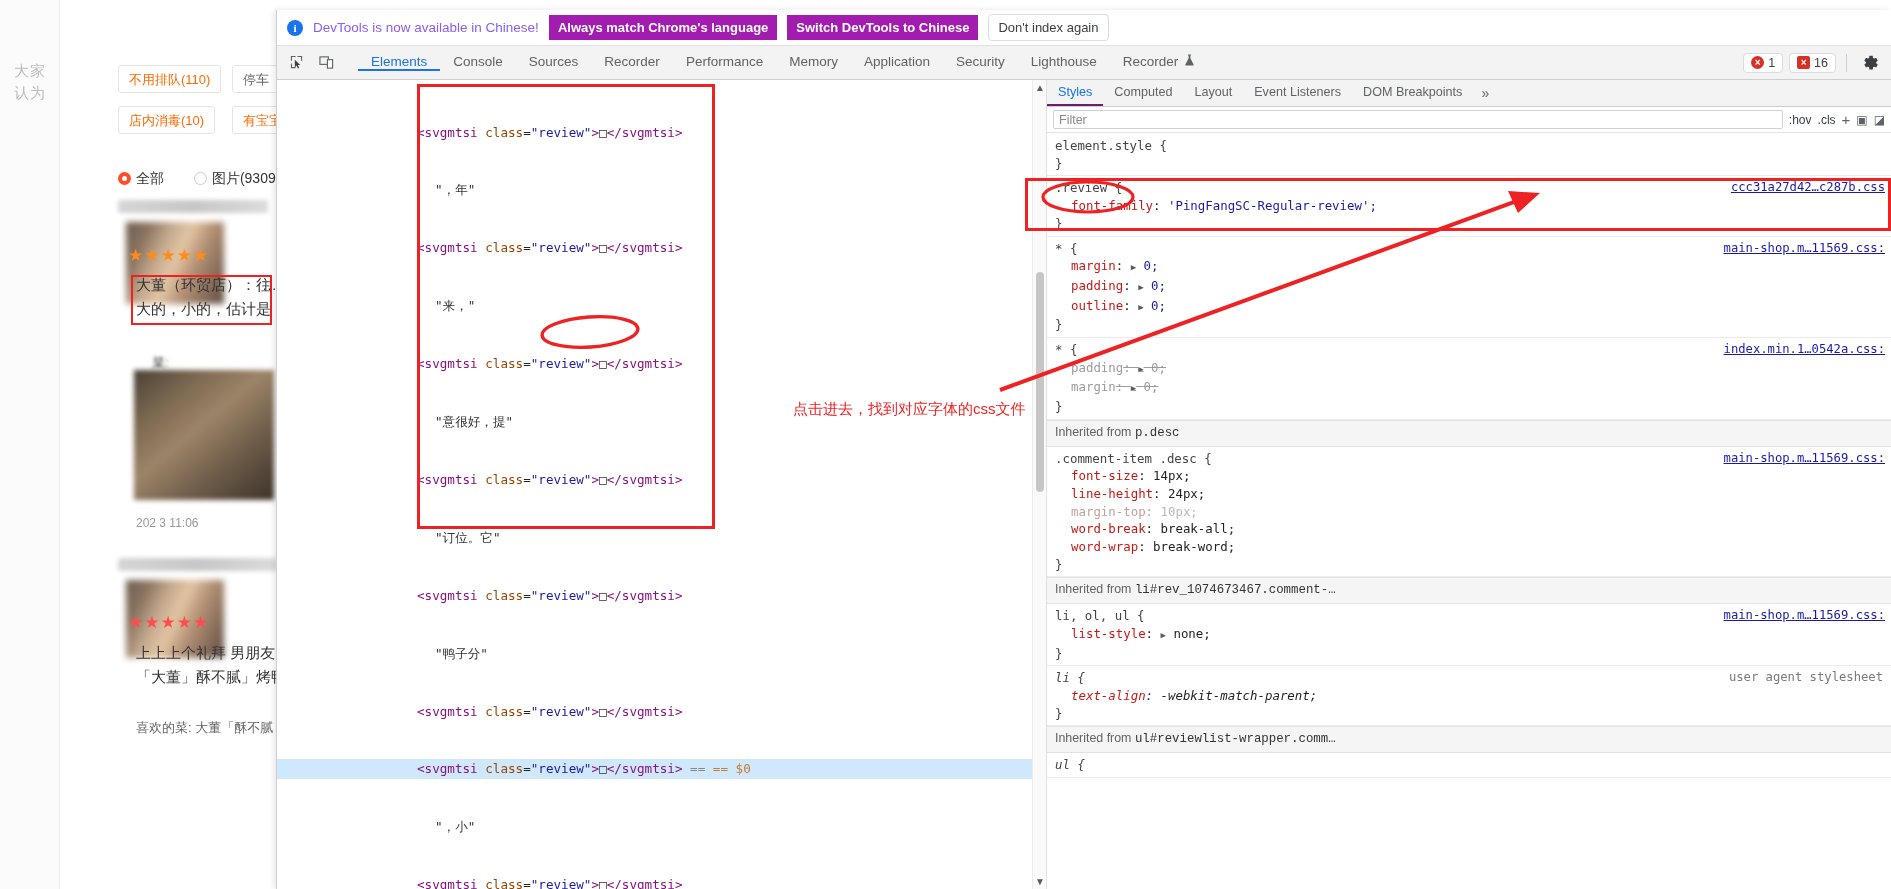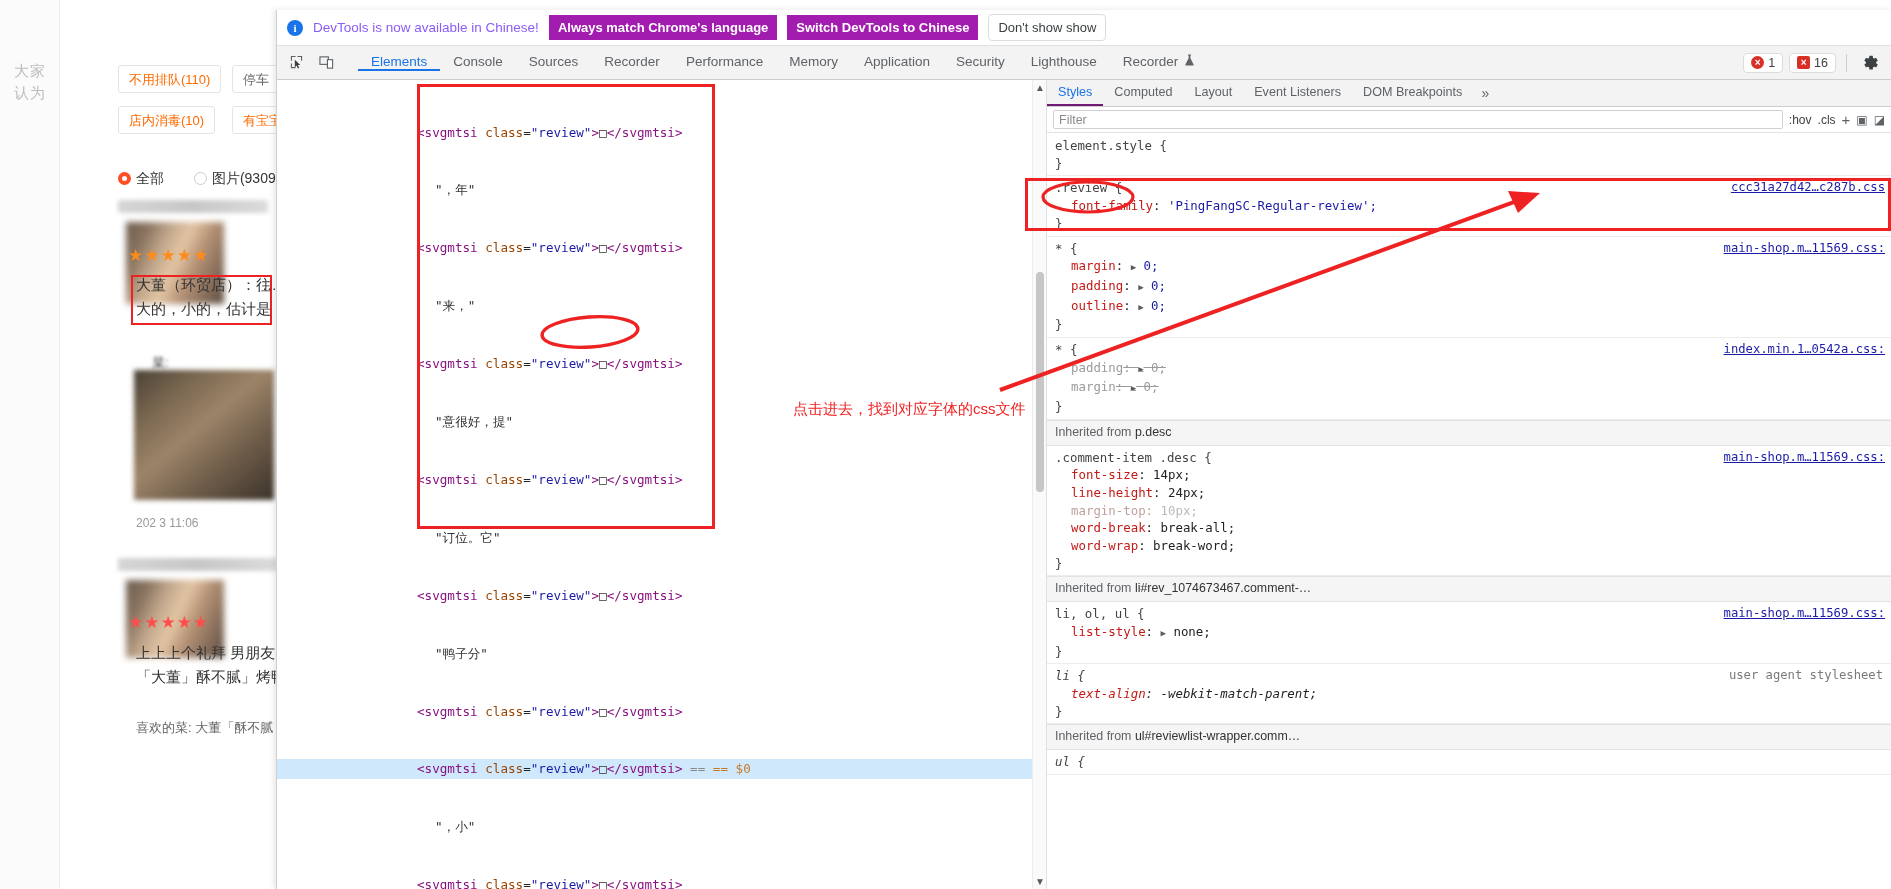--- a/index.html
+++ b/index.html
@@ -221,21 +221,21 @@
   .struck { text-decoration: line-through; color: #9b9b9b; }
   .struck .prop { color: #9b9b9b; }
   .dim { color: #c0a0a0; }
   .dimval { color: #b9b9b9; }
   .arrow-tri { color: #5b5b5b; font-size: 9px; }
   .inherit-hdr {
     background: #f5f5f5; border-top: 1px solid #e3e3e3; border-bottom: 1px solid #e3e3e3;
     padding: 3px 0 3px 8px; font-size: 12.4px; color: #5f6368;
     font-family: "Liberation Sans", sans-serif; white-space: nowrap; overflow: hidden;
   }
-  .inherit-hdr .mono { font-family: Liberation Sans, sans-serif; color: #333; }
+  .inherit-hdr .mono { font-family: Liberation Mono, monospace; color: #333; }
   .ua-note { position: absolute; right: 8px; top: 0; font-size: 12.2px; color: #7a7a7a; }
 
   
   .anno { position: absolute; pointer-events: none; }
   .anno-box { border: 3px solid #ee2222; }
   .anno-text {
     color: #ee2222; font-size: 15px; font-family: "Liberation Sans", sans-serif;
     white-space: nowrap;
   }
   svg.anno { overflow: visible; }
@@ -284,21 +284,21 @@
     <div class="blur-strip" style="left:1700px; top:760px; width:170px; height:10px;"></div>
   </div>
 
   <div class="devtools">
 
     <div class="infobar">
       <div class="info-icon">i</div>
       <div class="infobar-text">DevTools is now available in Chinese!</div>
       <button class="btn-blue">Always match Chrome's language</button>
       <button class="btn-blue">Switch DevTools to Chinese</button>
-      <button class="btn-plain">Don't show show</button>
+      <button class="btn-plain">Don't index again</button>
     </div>
 
     <div class="dt-toolbar">
       <div class="tb-icons">
         <div class="tb-icon">
           <svg width="15" height="15" viewBox="0 0 16 16">
             <path d="M2 1 h5 v1.2 H3.2 V6 H2 Z M9 1 h5 v5 h-1.2 V2.2 H9 Z M2 9 h1.2 v3.8 H7 V14 H2 Z" fill="#5f6368"></path>
             <path d="M6.2 5 L12 10.6 h-2.6 l1.5 3.1 -1.4 .7 -1.5 -3.1 -1.8 1.9 Z" fill="#3c4043"></path>
           </svg>
         </div>

